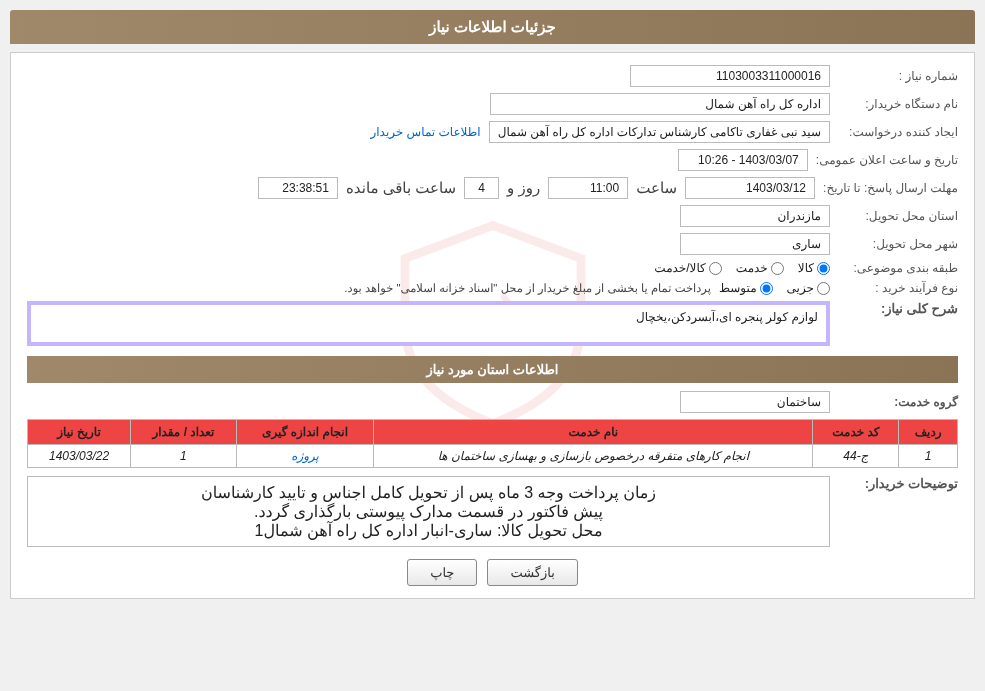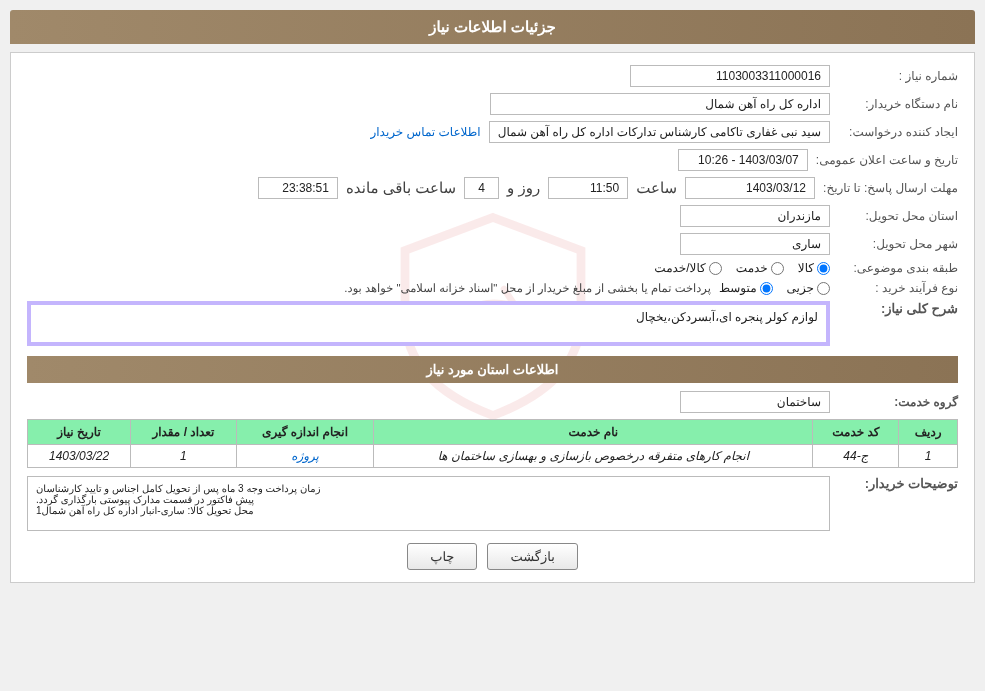--- a/index.html
+++ b/index.html
@@ -102,41 +102,41 @@
     }
     .radio-item input { cursor: pointer; }
     
     .data-table {
       width: 100%;
       border-collapse: collapse;
       font-size: 12px;
       margin-bottom: 8px;
     }
     .data-table th {
-      background: #86efac;
+      background: #ef4444;
       border: 1px solid #bbb;
       padding: 5px 8px;
       text-align: center;
       font-weight: bold;
     }
     .data-table td {
       border: 1px solid #bbb;
       padding: 4px 8px;
       text-align: center;
       font-style: italic;
     }
     .data-table tr:nth-child(even) td { background: #f9f9f9; }
     
     .desc-box {
       border: 1px solid #bbb;
       min-height: 55px;
       padding: 6px 8px;
-      font-size: 10px;
+      font-size: 16px;
       width: 100%;
-      text-align: left;
+      text-align: center;
       background: #fff;
     }
     .btn-group {
       display: flex;
       justify-content: center;
       gap: 10px;
       margin-top: 12px;
     }
     .btn {
       padding: 5px 22px;
@@ -224,21 +224,21 @@
 
       <div class="info-row">
         <span class="label">تاریخ و ساعت اعلان عمومی:</span>
         <div class="value-box date">1403/03/07 - 10:26</div>
       </div>
 
       <div class="info-row">
         <span class="label">مهلت ارسال پاسخ: تا تاریخ:</span>
         <div class="value-box date">1403/03/12</div>
         <span class="inline-label">ساعت</span>
-        <div class="value-box small">11:50</div>
+        <div class="value-box small">11:00</div>
         <span class="inline-label">روز و</span>
         <div class="value-box" style="min-width:35px;text-align:center;">4</div>
         <span class="inline-label">ساعت باقی مانده</span>
         <div class="value-box small">23:38:51</div>
       </div>
 
       <div class="info-row">
         <span class="label">استان محل تحویل:</span>
         <div class="value-box medium">مازندران</div>
       </div>

